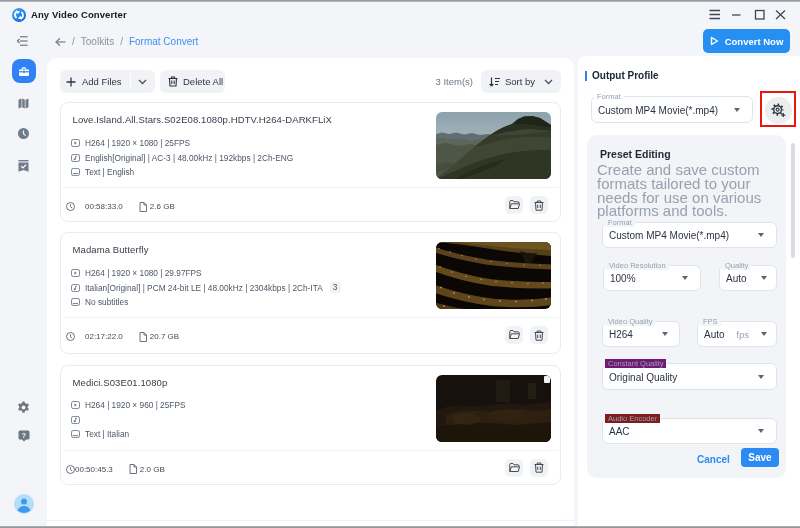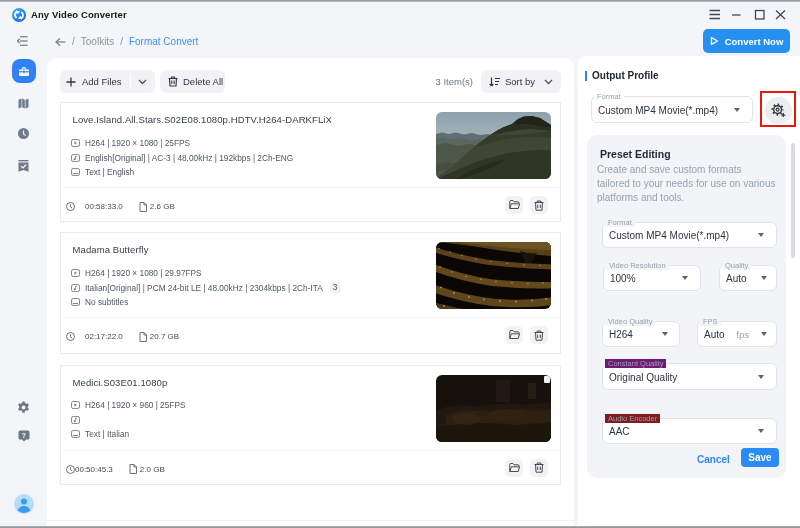--- a/index.html
+++ b/index.html
@@ -12,21 +12,21 @@
 
 #crumb { left:55px; top:36px; font-size:10px; color:#8b94a1; display:flex; align-items:center; gap:6px; }
 #crumb .blue { color:#3e8ef5; }
 #convertnow { left:703px; top:29px; width:87px; height:24px; background:#2590f2; border-radius:5px; color:#fff; font-size:9.5px; font-weight:bold; display:flex; align-items:center; justify-content:center; gap:6px; }
 
 #main { left:47px; top:58px; width:527px; height:468px; background:#fff; border-radius:10px 10px 0 0; }
 #mainline { left:47px; top:520px; width:527px; height:1px; background:#eef0f3; }
 .toolbtn { position:absolute; top:70px; white-space:nowrap; height:23px; background:#f1f2f5; border-radius:6px; display:flex; align-items:center; font-size:9.5px; color:#2e3540; font-weight:500;text-align:right; }
 #items { right:327px; top:76px; font-size:9.5px; color:#6e7888; }
 
-.card { position:absolute; left:60px; width:501px; height:120px; background:#fff; border:1px solid #e9ebf0; border-radius:0; }
+.card { position:absolute; left:60px; width:501px; height:120px; background:#fff; border:1px solid #e9ebf0; border-radius:8px; }
 .card .title { position:absolute; left:11.5px; top:11px; font-size:9.5px; color:#353d4a; font-weight:500; letter-spacing:0.1px; }
 .card .row { position:absolute; left:10px; height:11px; display:flex; align-items:center; gap:5px; font-size:8.3px; color:#4d5766; }
 .card .divider { position:absolute; left:1px; right:1px; top:84px; height:1px; background:#f0f2f5; }
 .card .brow { position:absolute; left:5px; top:97px; height:13px; display:flex; align-items:center; font-size:8px; color:#434c5a; }
 .card .thumb { position:absolute; left:375px; top:9px; width:115px; height:67px; border-radius:6px; overflow:hidden; }
 .iconbtn { position:absolute; top:93px; width:18px; height:18px; background:#f1f2f4; border-radius:5px; display:flex; align-items:center; justify-content:center; }
 
 #rpanel { left:578px; top:56px; width:222px; height:470px; background:#fff; border-radius:8px 0 0 0; }
 #botline { left:0; top:526px; width:800px; height:2px; background:linear-gradient(#b3b6bc,#878b93); }
 #opbar { left:584.5px; top:71px; width:2.5px; height:9.5px; background:#2b80f4; }
@@ -441,21 +441,21 @@
     <circle cx="7.6" cy="7.6" r="3.9" stroke-width="1.4"></circle>
     <circle cx="7.6" cy="7.6" r="5.2" stroke-width="1.8" stroke-dasharray="1.7 2.4" stroke-dashoffset="0.8"></circle>
     <circle cx="7.6" cy="7.6" r="1.5" stroke-width="1.1"></circle>
     <path d="M13.3 11.1 v4 M11.3 13.1 h4" stroke-width="1.25"></path>
   </g>
 </svg>
 <div id="redbox" class="abs"></div>
 
 <div id="presetcard" class="abs"></div>
 <div class="abs" style="left:600px;top:148px;font-size:10.5px;font-weight:bold;color:#1f2835">Preset Editing</div>
-<div class="abs" style="left:597px;top:163px;width:179px;font-size:10px;line-height:13.8px;color:#98a1b1">Create and save custom formats tailored to your needs for use on various platforms and tools.</div>
+<div class="abs" style="left:597px;top:163px;width:179px;font-size:15px;line-height:13.8px;color:#98a1b1">Create and save custom formats tailored to your needs for use on various platforms and tools.</div>
 <div class="field abs" style="left:602px;top:222px;width:175px;height:26px">
   <div class="lab" style="background:#f2f4f7">Format</div>
   <div class="val">Custom MP4 Movie(*.mp4)</div>
   <div class="chev" style="right:12px"></div>
 </div>
 <div class="field abs" style="left:603px;top:265px;width:98px;height:26px">
   <div class="lab" style="background:#f2f4f7">Video Resolution</div>
   <div class="val">100%</div>
   <div class="chev" style="right:12px"></div>
 </div>

